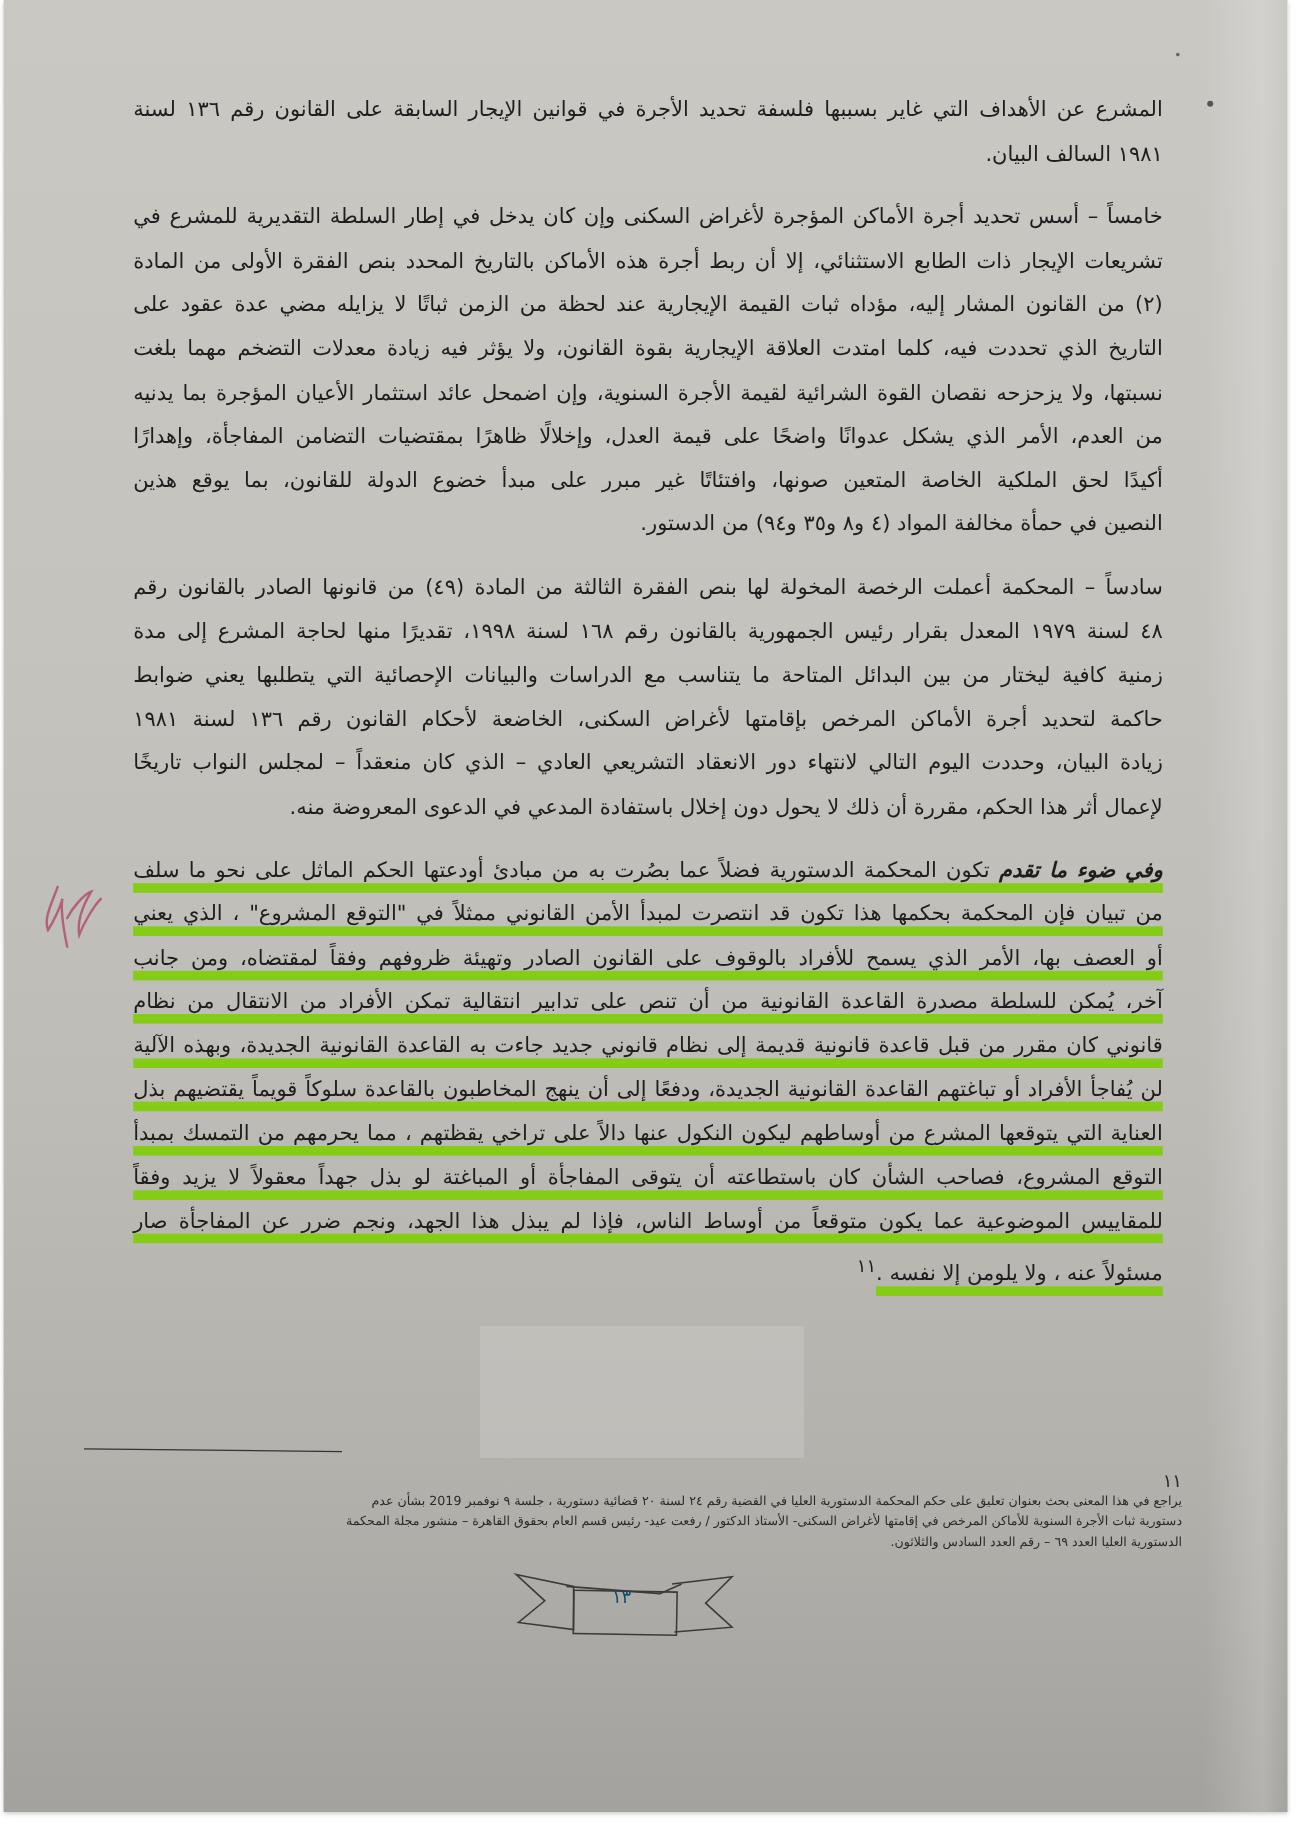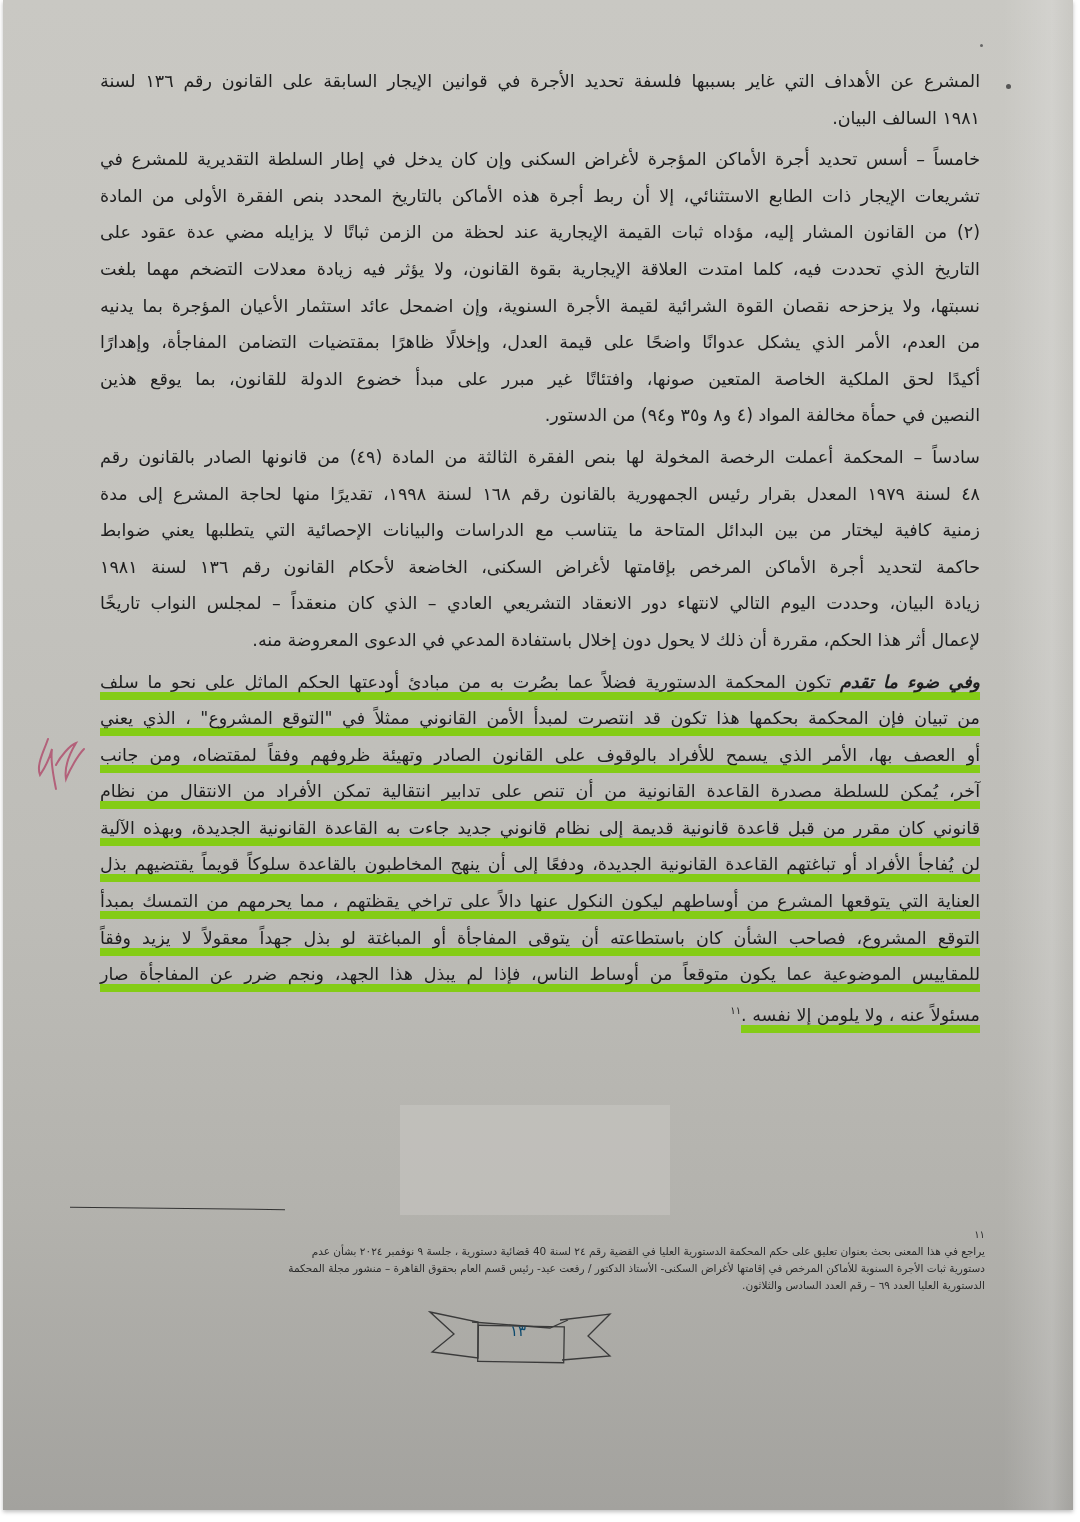--- a/index.html
+++ b/index.html
@@ -15,30 +15,30 @@
   .shadow-right {
     position: absolute; right: 0; top: 0; width: 70px; height: 1510px;
     background: linear-gradient(90deg, rgba(255,255,255,0) 0%, rgba(255,255,255,0.18) 70%, rgba(255,255,255,0.0) 100%);
   }
   .body-text {
     position: absolute; left: 95px; width: 890px; top: 58px;
     direction: rtl; text-align: justify;
     font-family: "DejaVu Sans", sans-serif; font-size: 17.5px; line-height: 36.6px;
     color: #1e1e1e;
   }
-  .body-text p { margin: 5px; text-align-last: right; }
+  .body-text p { margin: 16px; text-align-last: right; }
   .line { display: block; white-space: nowrap; text-align: justify; text-align-last: justify; }
   .line.last { text-align-last: right; }
   .u { border-bottom: 8px solid #84cc16; }
   .lead { font-weight: bold; font-style: italic; }
   .bullet-dot {
     position: absolute; left: 1006px; top: 84px; width: 5px; height: 5px; border-radius: 50%; background: #555;
   }
   .dot2 { position:absolute; left: 980px; top: 44px; width:3px; height:3px; border-radius:50%; background:#666; }
-  .sup { font-size: 10px; vertical-align: super; }
+  .sup { font-size: 15px; vertical-align: super; }
   .redact {
     position: absolute; left: 400px; top: 1105px; width: 270px; height: 110px;
     background: #c8c7c2; opacity: 0.55;
   }
   .fn-rule { position: absolute; left: 70px; top: 1208px; width: 215px; height: 0; border-top: 1.5px solid #333; transform: rotate(0.6deg); }
   .footnote {
     position: absolute; left: 70px; width: 915px; top: 1226px; direction: rtl; text-align: justify;
     font-size: 10.5px; line-height: 17px; color: #2a2a2a;
   }
   .footnote span { display: block; }
@@ -104,21 +104,21 @@
 
 <svg class="annot" viewBox="0 0 60 60">
   <path d="M18 4 C14 16, 6 30, 10 40 C14 34, 20 22, 22 14 C20 26, 24 44, 26 54 M26 30 C30 22, 40 10, 46 8 C40 18, 34 32, 36 44 C40 34, 48 20, 54 14" fill="none" stroke="#b0506e" stroke-width="2" stroke-linecap="round" opacity="0.85"></path>
 </svg>
 
 <div class="fn-rule"></div>
 
 <div class="footnote">
   <span>
       <span class="sup">١١</span>
-      <span>يراجع في هذا المعنى بحث بعنوان تعليق على حكم المحكمة الدستورية العليا في القضية رقم ٢٤ لسنة 40 قضائية دستورية ، جلسة ٩ نوفمبر ٢٠٢٤ بشأن عدم</span>
+      <span>يراجع في هذا المعنى بحث بعنوان تعليق على حكم المحكمة الدستورية العليا في القضية رقم ٢٤ لسنة ٢٠ قضائية دستورية ، جلسة ٩ نوفمبر 2019 بشأن عدم</span>
     </span>
   <span>دستورية ثبات الأجرة السنوية للأماكن المرخص في إقامتها لأغراض السكنى- الأستاذ الدكتور / رفعت عيد- رئيس قسم العام بحقوق القاهرة – منشور مجلة المحكمة</span>
   <span>الدستورية العليا العدد ٦٩ – رقم العدد السادس والثلاثون.</span>
 </div>
 
 <svg class="banner" viewBox="0 0 200 70">
   <g fill="none" stroke="#3a3a3a" stroke-width="1.3">
     <path d="M10 12 L58 22 L58 58 L12 52 L34 34 Z"></path>
     <path d="M140 20 L190 14 L168 36 L190 56 L142 60"></path>
     <path d="M52 22 L130 28 L148 20"></path>

